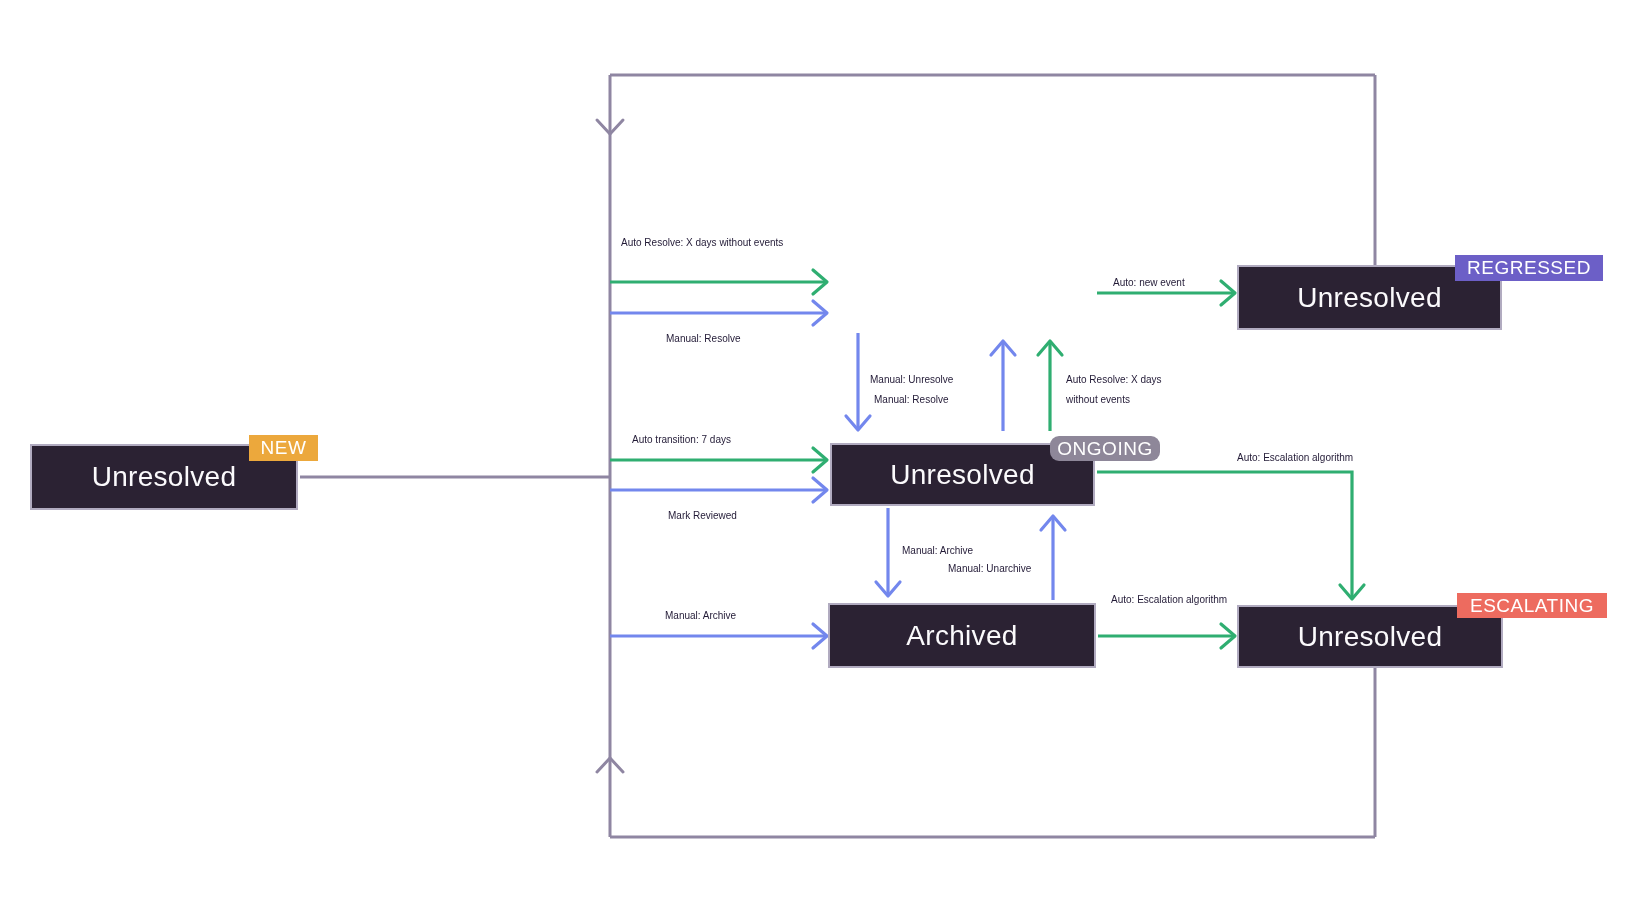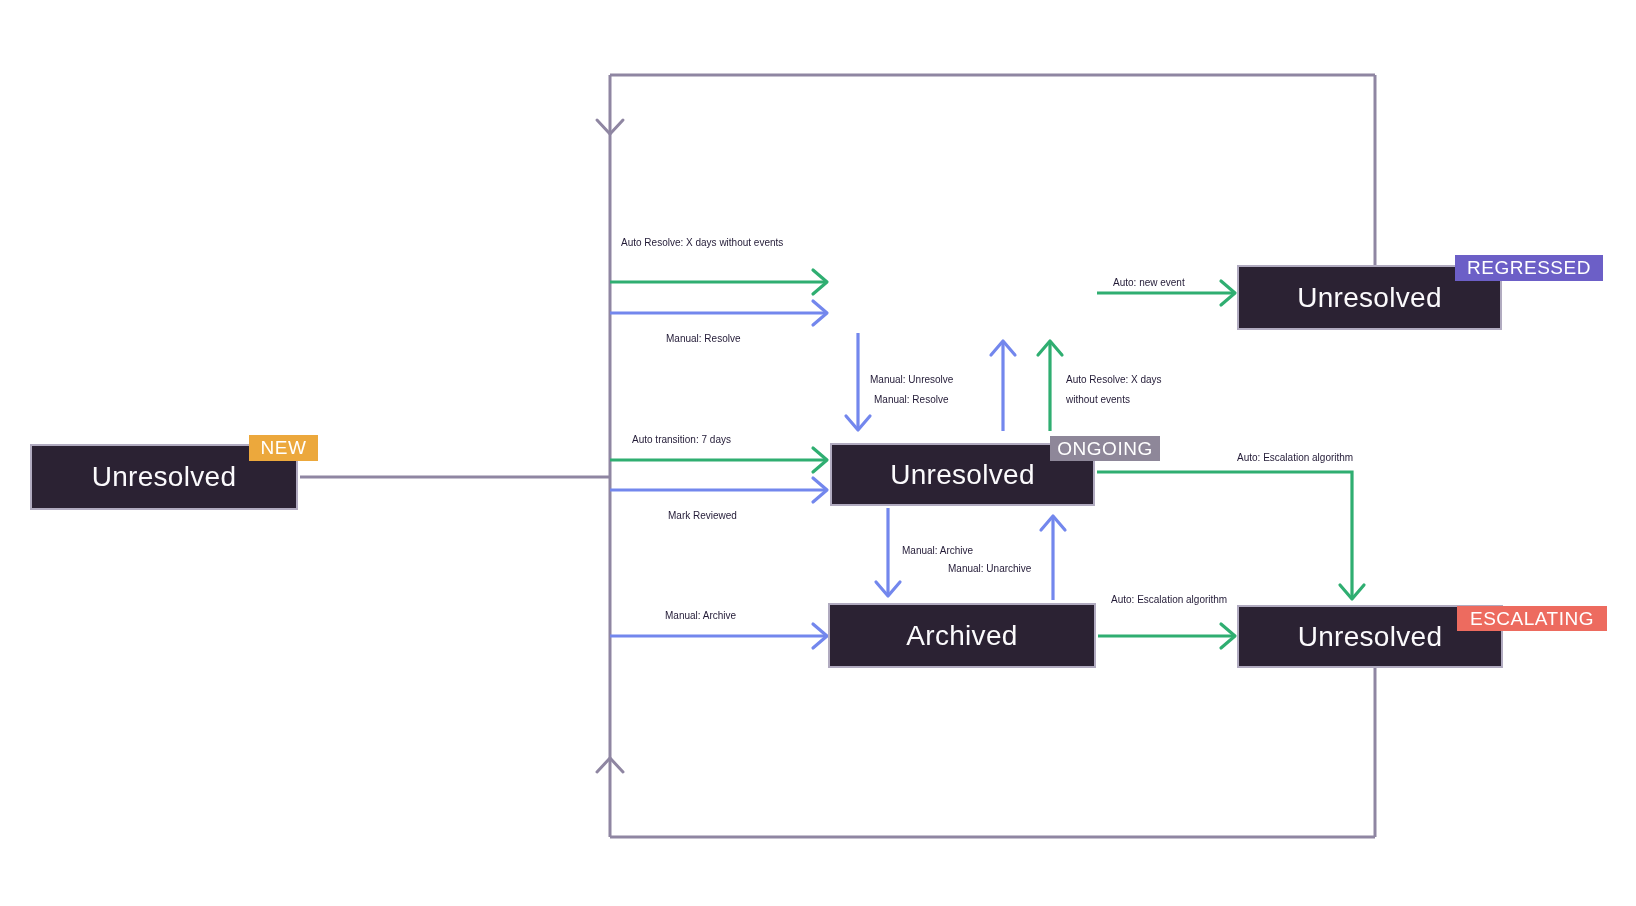--- a/index.html
+++ b/index.html
@@ -91,22 +91,22 @@
   </div>
   <div class="state-box" style="left:828px;top:603px;width:268px;height:65px;">
     <span>Archived</span>
   </div>
   <div class="state-box" style="left:1237px;top:605px;width:266px;height:63px;">
     <span>Unresolved</span>
   </div>
 
   <div class="badge" style="left:249px;top:435px;width:69px;height:26px;background:var(--badge_new,#eca83c);">NEW</div>
   <div class="badge" style="left:1455px;top:255px;width:148px;height:26px;background:var(--badge_regressed,#6c5fc7);">REGRESSED</div>
-  <div class="badge" style="left:1050px;top:436px;width:110px;height:25px;background:var(--badge_ongoing,#8e8799);">ONGOING</div>
-  <div class="badge" style="left:1457px;top:593px;width:150px;height:25px;background:var(--badge_escalating,#ed6b5f);margin-top:13px;">ESCALATING</div>
+  <div class="badge" style="left:1050px;top:436px;width:110px;height:25px;background:var(--badge_ongoing,#8e8799);border-radius:9px;">ONGOING</div>
+  <div class="badge" style="left:1457px;top:593px;width:150px;height:25px;background:var(--badge_escalating,#ed6b5f);">ESCALATING</div>
 
   <div class="elabel" style="left:621px;top:233px;width:205px;">Auto Resolve: X days without events</div>
   <div class="elabel nowrap" style="left:666px;top:329px;">Manual: Resolve</div>
   <div class="elabel nowrap" style="left:1113px;top:273px;">Auto: new event</div>
   <div class="elabel nowrap" style="left:870px;top:370px;">Manual: Unresolve</div>
   <div class="elabel nowrap" style="left:874px;top:390px;">Manual: Resolve</div>
   <div class="elabel" style="left:1066px;top:370px;width:115px;">Auto Resolve: X days without events</div>
   <div class="elabel nowrap" style="left:632px;top:430px;">Auto transition: 7 days</div>
   <div class="elabel nowrap" style="left:668px;top:506px;">Mark Reviewed</div>
   <div class="elabel nowrap" style="left:1237px;top:448px;">Auto: Escalation algorithm</div>

